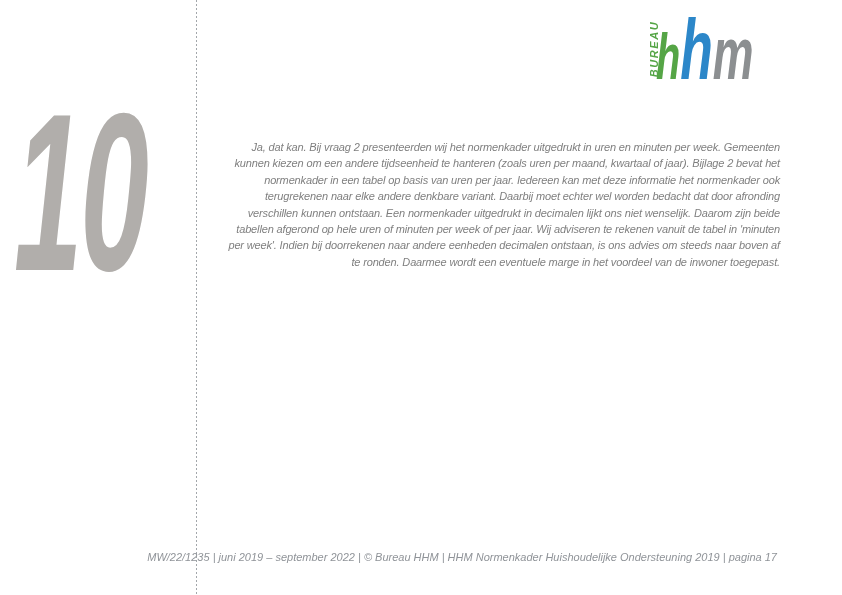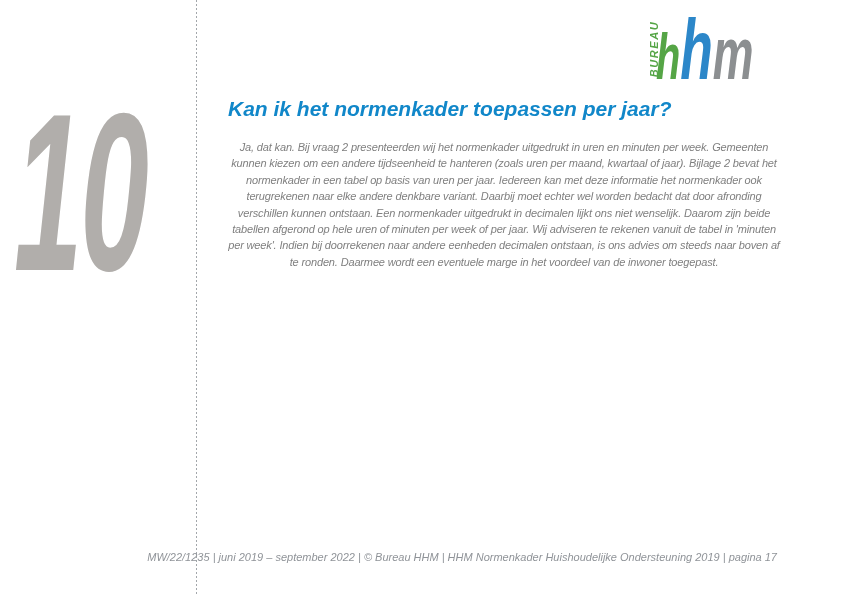--- a/index.html
+++ b/index.html
@@ -71,21 +71,21 @@
   }
   
   .body-text {
     position: absolute;
     left: 228px; top: 139px;
     width: 552px;
     font-size: 11px;
     letter-spacing: -0.15px;
     line-height: 16.4px;
     color: #7f7f7f;
-    text-align: center;
+    text-align: right;
   }
   
   .footer {
     position: absolute;
     right: 65px; top: 551px;
     font-size: 11px;
     color: #8f9398;
     white-space: nowrap;
     text-align: right;
   }
@@ -101,19 +101,18 @@
 
   <div class="logo">
     <span class="logo-vertical" style="color: rgb(85, 165, 70);">BUREAU</span>
     <div class="logo-letters">
       <span class="l1" style="color: rgb(85, 165, 70);">h</span>
       <span class="l2" style="color: rgb(44, 135, 201);">h</span>
       <span class="l3" style="color: rgb(140, 143, 145);">m</span>
     </div>
   </div>
 
-  <h1 class="title">Kan ik het normenkader toepassen per jaar?</h1>
 
   <p class="body-text">Ja, dat kan. Bij vraag 2 presenteerden wij het normenkader uitgedrukt in uren en minuten per week. Gemeenten kunnen kiezen om een andere tijdseenheid te hanteren (zoals uren per maand, kwartaal of jaar). Bijlage 2 bevat het normenkader in een tabel op basis van uren per jaar. Iedereen kan met deze informatie het normenkader ook terugrekenen naar elke andere denkbare variant. Daarbij moet echter wel worden bedacht dat door afronding verschillen kunnen ontstaan. Een normenkader uitgedrukt in decimalen lijkt ons niet wenselijk. Daarom zijn beide tabellen afgerond op hele uren of minuten per week of per jaar. Wij adviseren te rekenen vanuit de tabel in 'minuten per week'. Indien bij doorrekenen naar andere eenheden decimalen ontstaan, is ons advies om steeds naar boven af te ronden. Daarmee wordt een eventuele marge in het voordeel van de inwoner toegepast.</p>
 
   <div class="footer">MW/22/1235 | juni 2019 – september 2022 | © Bureau HHM | HHM Normenkader Huishoudelijke Ondersteuning 2019 | pagina 17</div>
 
 </div>
 
 </body></html>

